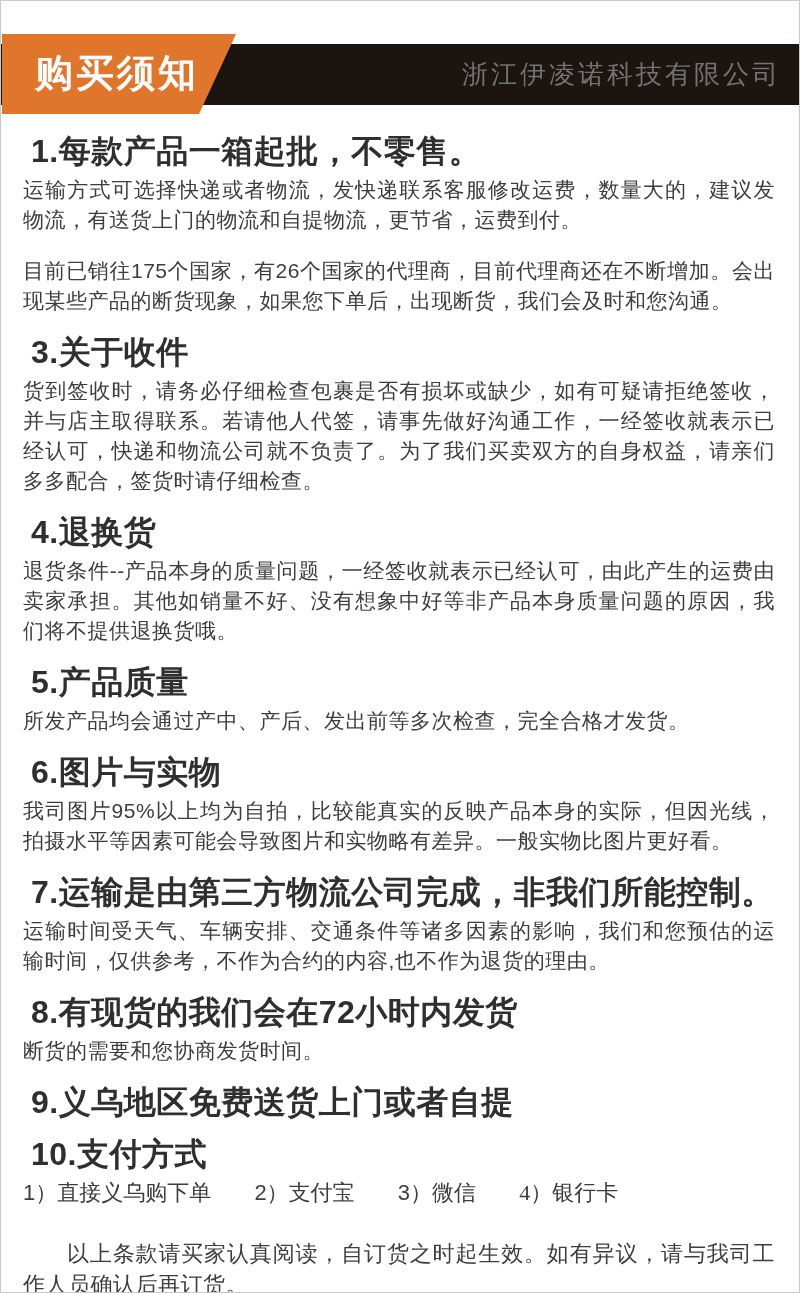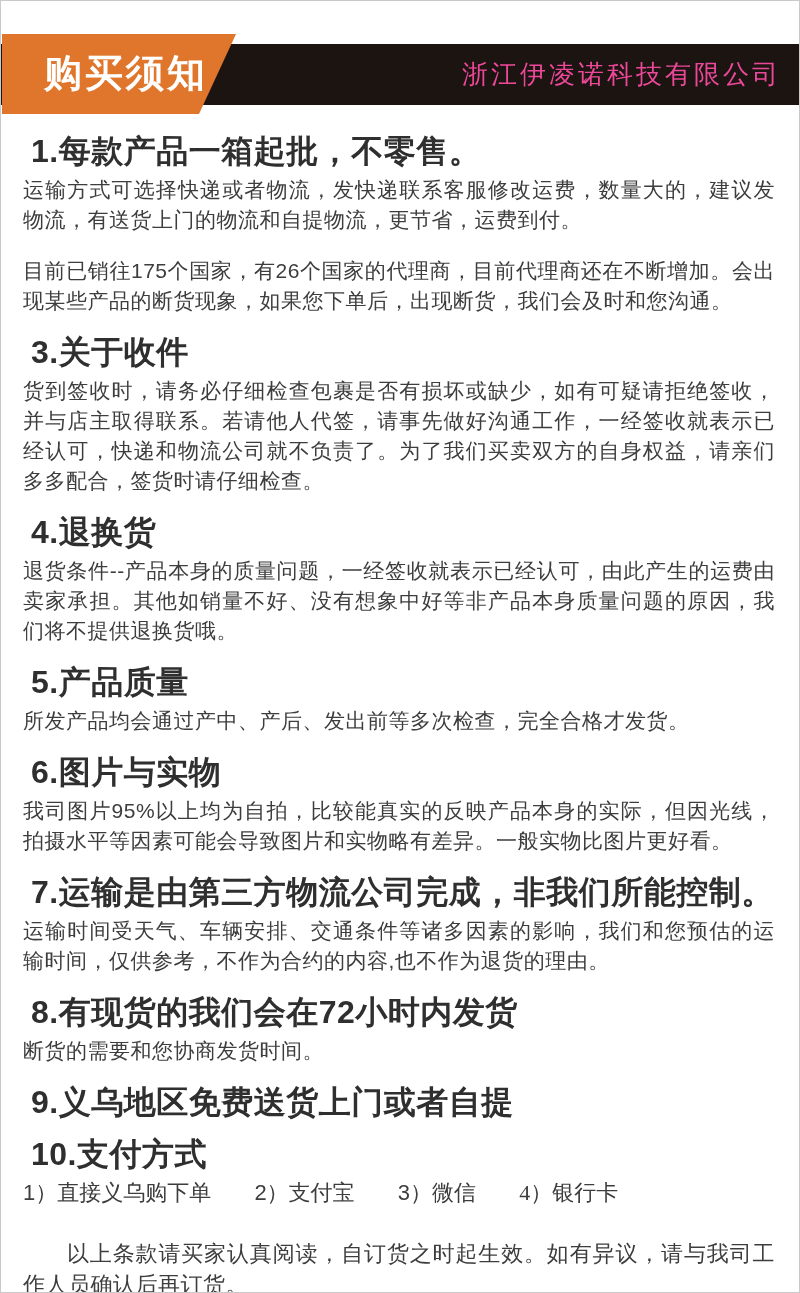--- a/index.html
+++ b/index.html
@@ -20,39 +20,39 @@
     position: absolute;
     top: 43px; left: 0; right: 0;
     height: 61px;
     background: var(--bar-black, #1b1410);
   }
   .company {
     position: absolute;
     top: 43px; right: 18px;
     height: 61px;
     line-height: 61px;
-    color: #ec4899;
+    color: #737373;
     font-size: 26px;
     letter-spacing: 3px;
     white-space: nowrap;
   }
   .badge {
     position: absolute;
     top: 33px; left: 1px;
     width: 234px;
     height: 80px;
     box-sizing: border-box;
     background: var(--accent-orange, #e0762c);
     clip-path: polygon(0 0, 100% 0, calc(100% - 37px) 100%, 0 100%);
     color: #ffffff;
     font-weight: bold;
     font-size: 38px;
     line-height: 78px;
     letter-spacing: 3px;
-    padding-left: 42px;
+    padding-left: 33px;
   }
   
   .content { padding: 0 24px 0 22px; }
   .section { margin-top: 21px; }
   .section h2 {
     margin: 8px;
     font-size: 32px;
     line-height: 31px;
     font-weight: bold;
     color: #2f2f2f;

